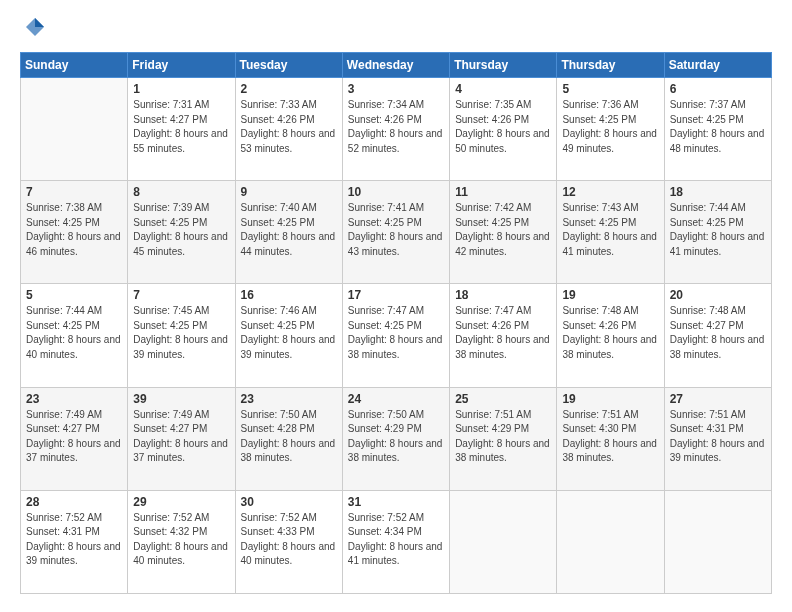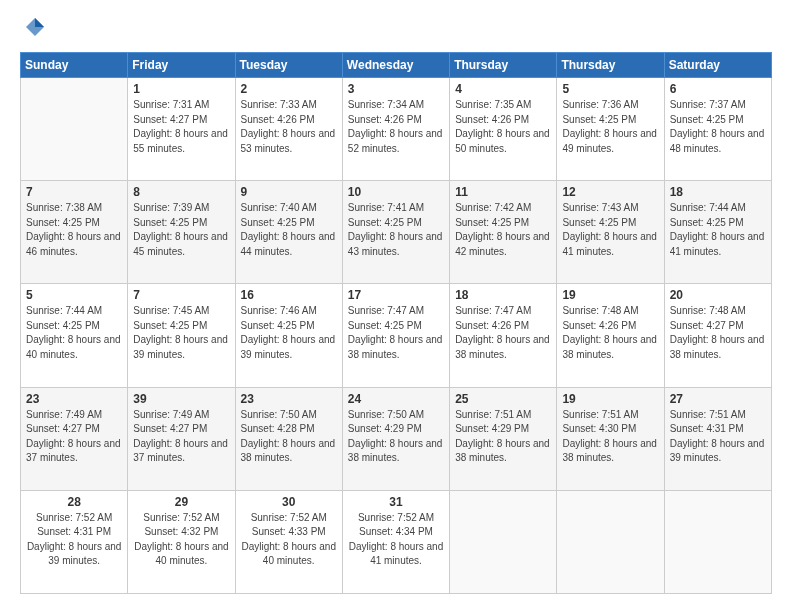--- a/index.html
+++ b/index.html
@@ -80,21 +80,20 @@
     .calendar td {
       border: 1px solid #ccc;
       vertical-align: top;
       padding: 4px 5px;
       font-size: 10px;
       color: #333;
       height: 80px;
     }
     .calendar tr:last-child td {
       height: 75px;
-      text-align: center;
     }
     .day-num {
       font-weight: bold;
       font-size: 12px;
       margin-bottom: 2px;
     }
     .day-info {
       font-size: 10px;
       line-height: 1.45;
       color: #444;

